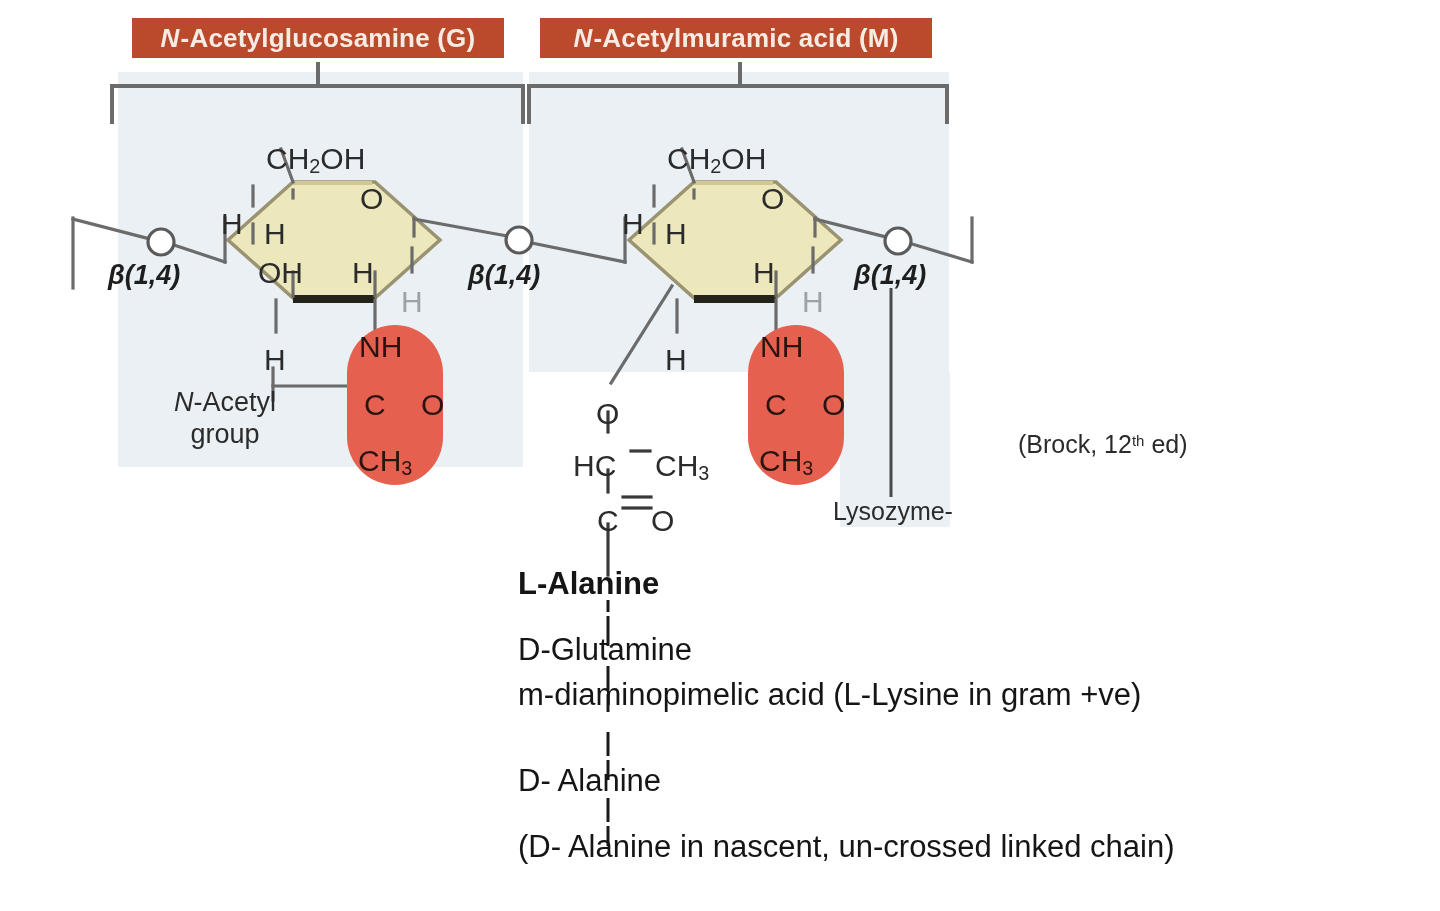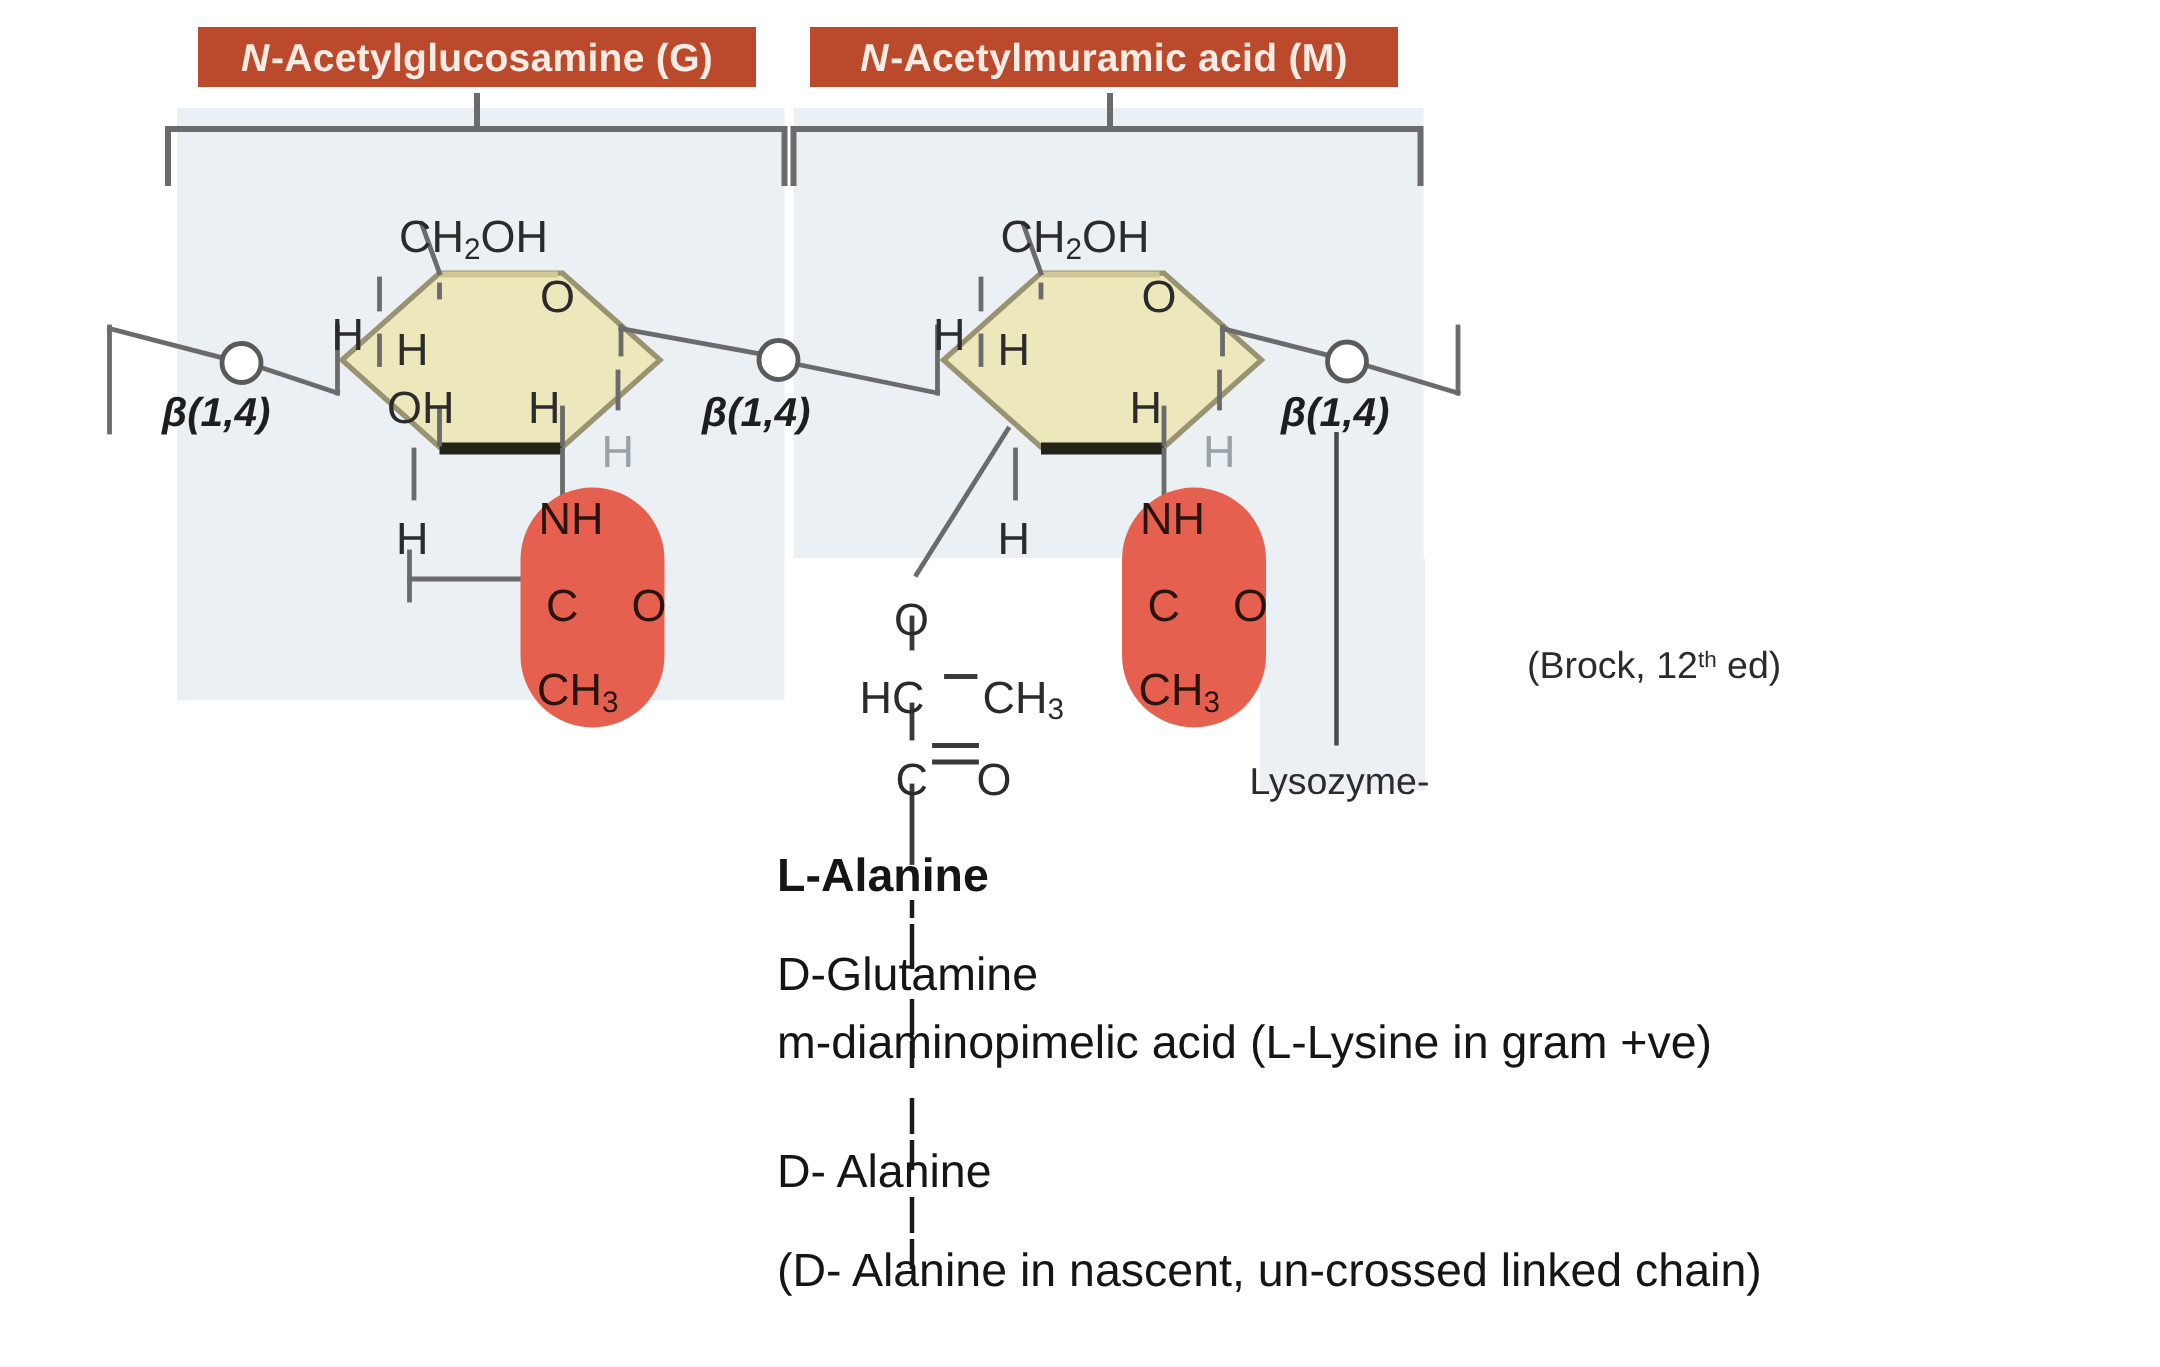--- a/index.html
+++ b/index.html
@@ -277,28 +277,32 @@
   <div class="capsule-text" style="left:364px; top:390px;">C</div>
   <div class="capsule-text" style="left:421px; top:390px;">O</div>
   <div class="capsule-text" style="left:358px; top:446px;">CH<sub>3</sub></div>
 
   <div class="capsule" style="left:748px; top:325px; width:96px; height:160px;"></div>
   <div class="capsule-text" style="left:760px; top:332px;">NH</div>
   <div class="capsule-text" style="left:765px; top:390px;">C</div>
   <div class="capsule-text" style="left:822px; top:390px;">O</div>
   <div class="capsule-text" style="left:759px; top:446px;">CH<sub>3</sub></div>
 
+  <div class="nacetyl-label" style="left:155px; top:387px; width:140px;">
+    <span class="it">N</span><span>-Acetyl</span><br>
+    <span>group</span>
+  </div>
 
   <div class="atom" style="left:596px; top:382px;">O</div>
   <div class="atom" style="left:573px; top:434px;">HC</div>
   <div class="atom" style="left:655px; top:434px;">CH<sub>3</sub></div>
   <div class="atom" style="left:597px; top:489px;">C</div>
   <div class="atom" style="left:651px; top:489px;">O</div>
 
-  <div class="note" style="left:833px; top:499px;margin-top:10px;">Lysozyme-</div>
+  <div class="note" style="left:833px; top:499px;">Lysozyme-</div>
 
   <div class="note" style="left:1018px; top:432px;"><span>(Brock, 12</span><sup>th</sup><span> ed)</span></div>
 
   <div class="peptide" style="left:518px; top:568px;font-weight:bold;">L-Alanine</div>
   <div class="peptide" style="left:518px; top:634px;text-align:right;">D-Glutamine</div>
   <div class="peptide" style="left:518px; top:679px;">m-diaminopimelic acid (L-Lysine in gram +ve)</div>
   <div class="peptide" style="left:518px; top:765px;">D- Alanine</div>
   <div class="peptide" style="left:518px; top:831px;">(D- Alanine in nascent, un-crossed linked chain)</div>
 
 </div>

